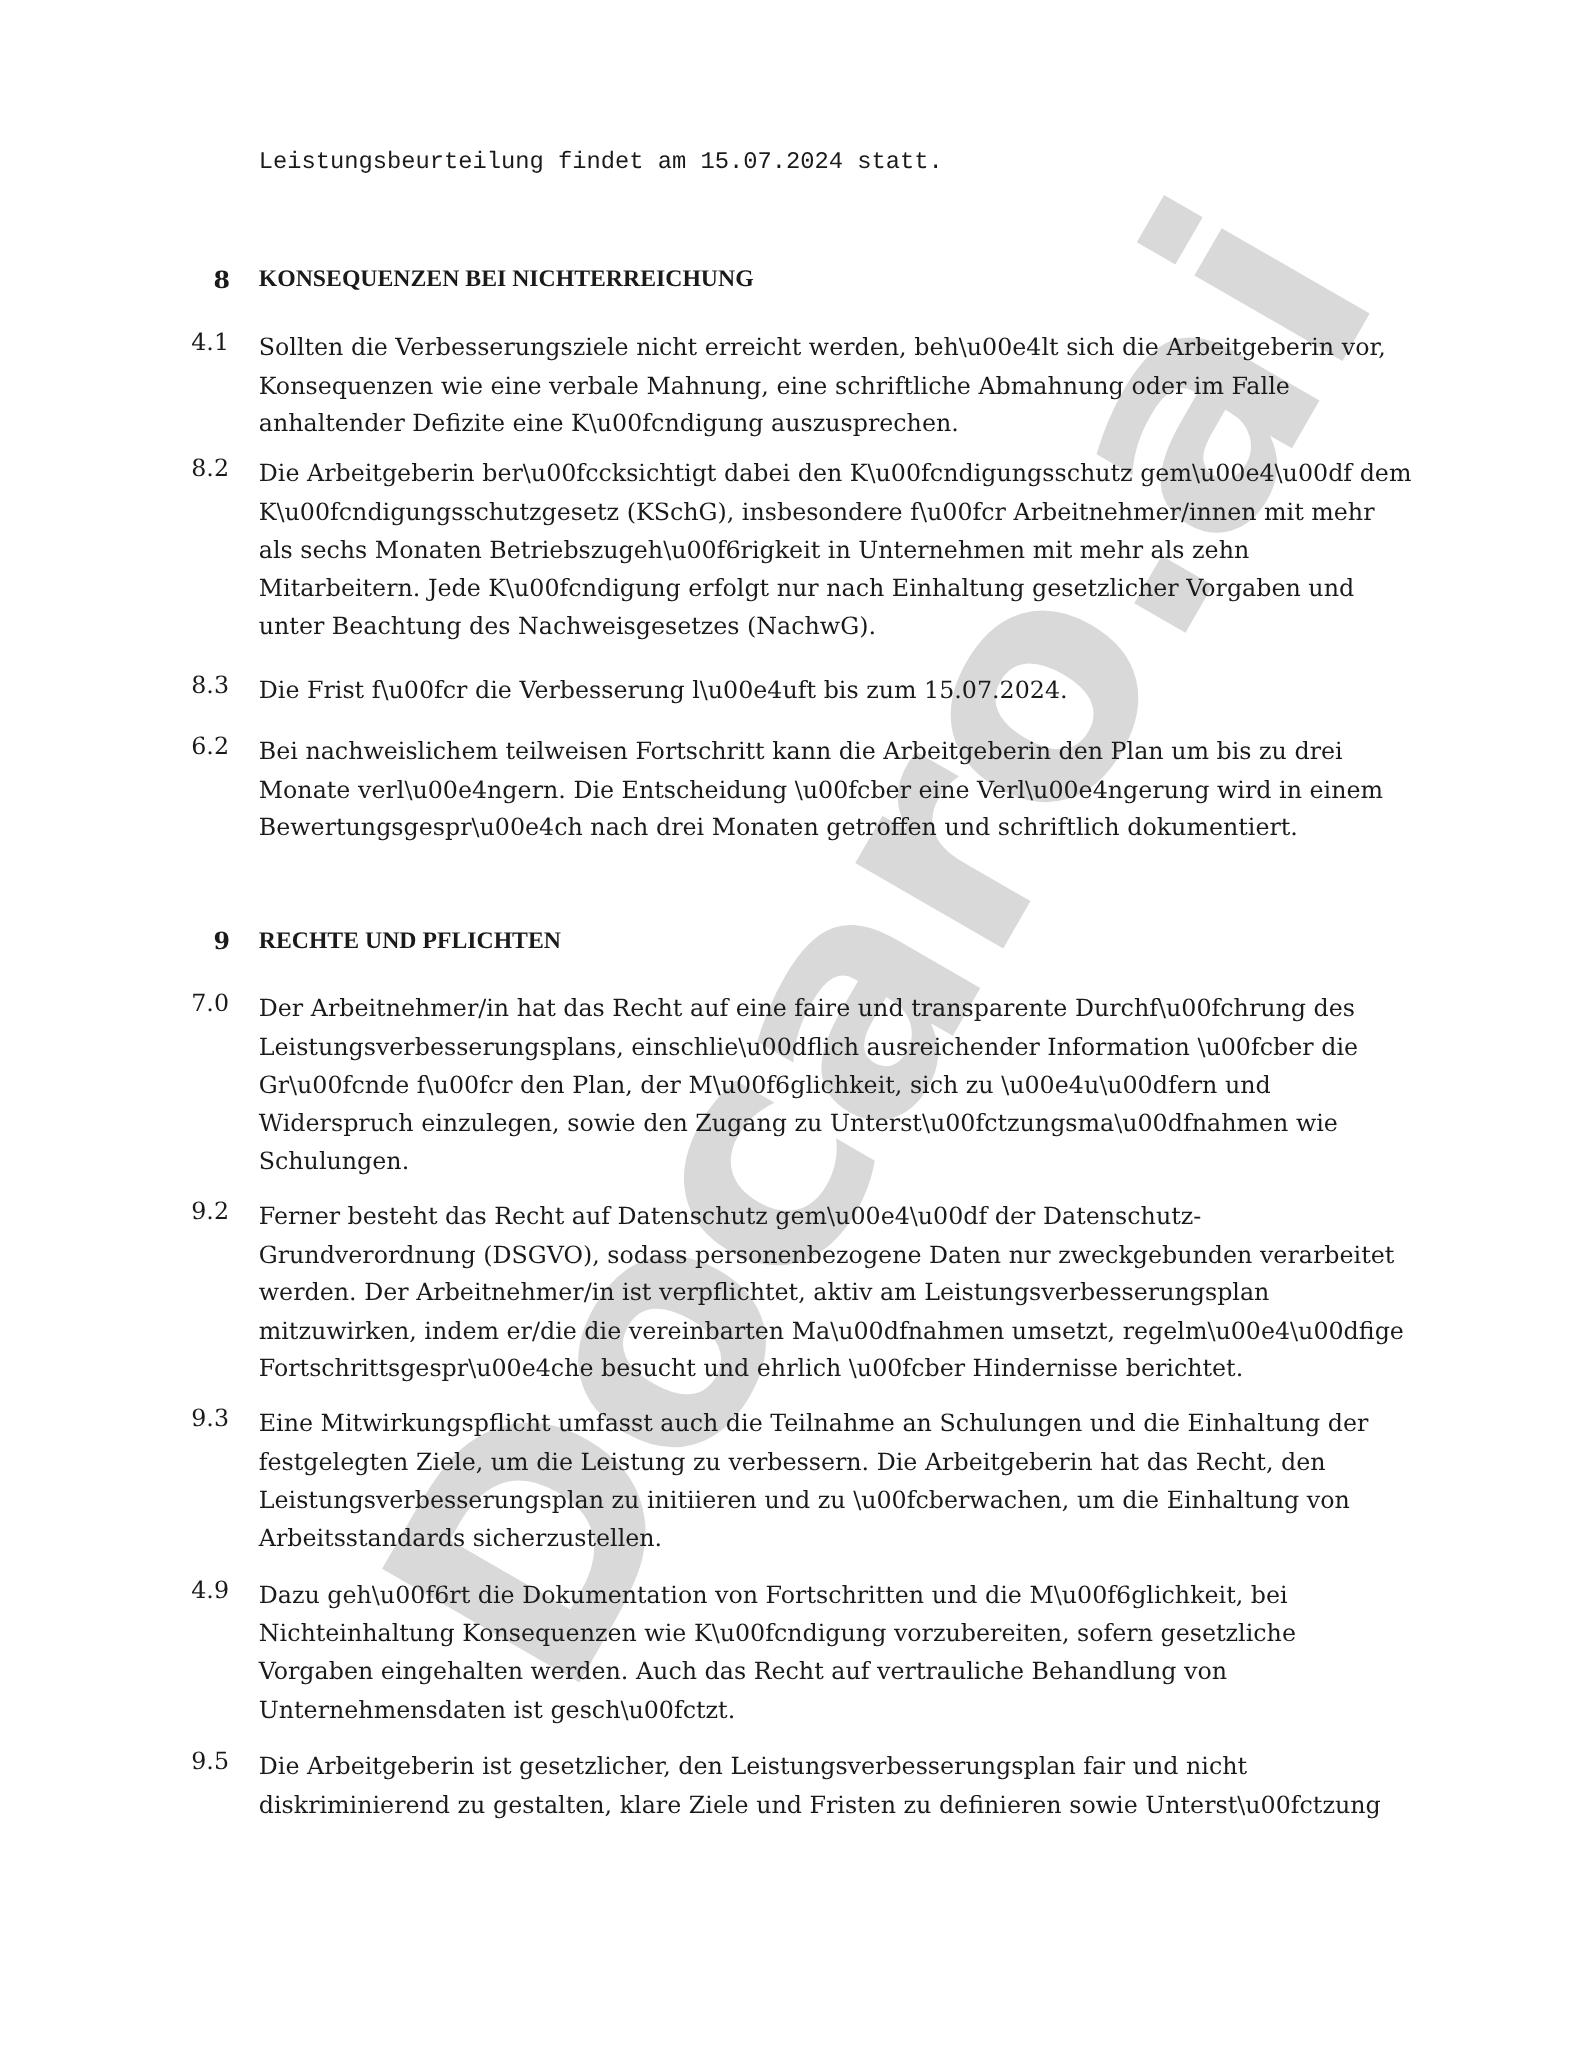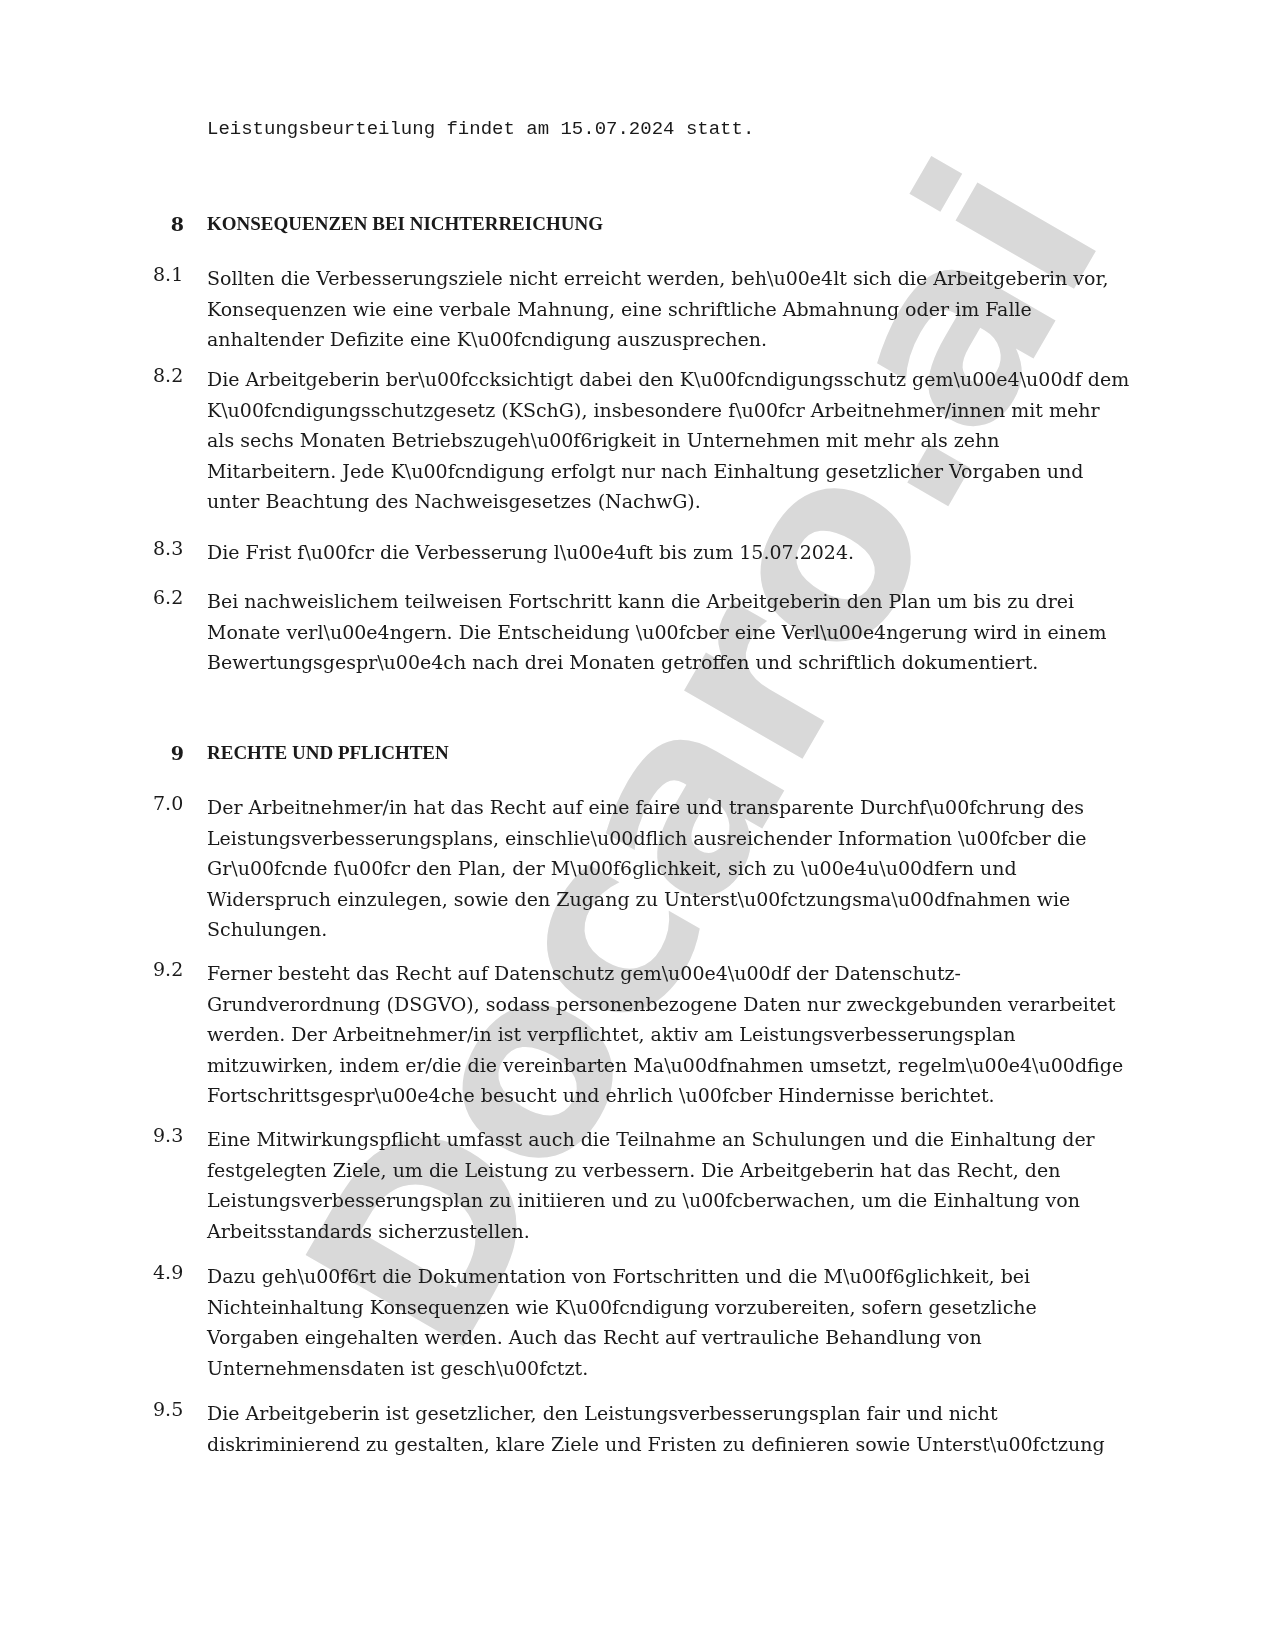--- a/index.html
+++ b/index.html
@@ -35,21 +35,21 @@
 
   <div class="content">
     <div class="line-carry">Leistungsbeurteilung findet am 15.07.2024 statt.</div>
 
     <div class="heading" style="top:213px;">
       <span class="num">8</span>
       <span class="title">KONSEQUENZEN BEI NICHTERREICHUNG</span>
     </div>
 
     <div class="item" style="top:263px;">
-      <span class="num">8.1</span>
+      <span class="num">4.1</span>
       <div class="text"><span>Sollten die Verbesserungsziele nicht erreicht werden, beh\u00e4lt sich die </span><b>Arbeitgeberin</b><span> vor, Konsequenzen wie eine verbale Mahnung, eine schriftliche Abmahnung oder im Falle anhaltender Defizite eine K\u00fcndigung auszusprechen.</span></div>
     </div>
 
     <div class="item" style="top:364px;">
       <span class="num">8.2</span>
       <div class="text"><span>Die </span><b>Arbeitgeberin</b><span> ber\u00fccksichtigt dabei den K\u00fcndigungsschutz gem\u00e4\u00df dem K\u00fcndigungsschutzgesetz (KSchG), insbesondere f\u00fcr Arbeitnehmer/innen mit mehr als sechs Monaten Betriebszugeh\u00f6rigkeit in Unternehmen mit mehr als zehn Mitarbeitern. Jede K\u00fcndigung erfolgt nur nach Einhaltung gesetzlicher Vorgaben und unter Beachtung des Nachweisgesetzes (NachwG).</span></div>
     </div>
 
     <div class="item" style="top:537px;">
       <span class="num">8.3</span>

